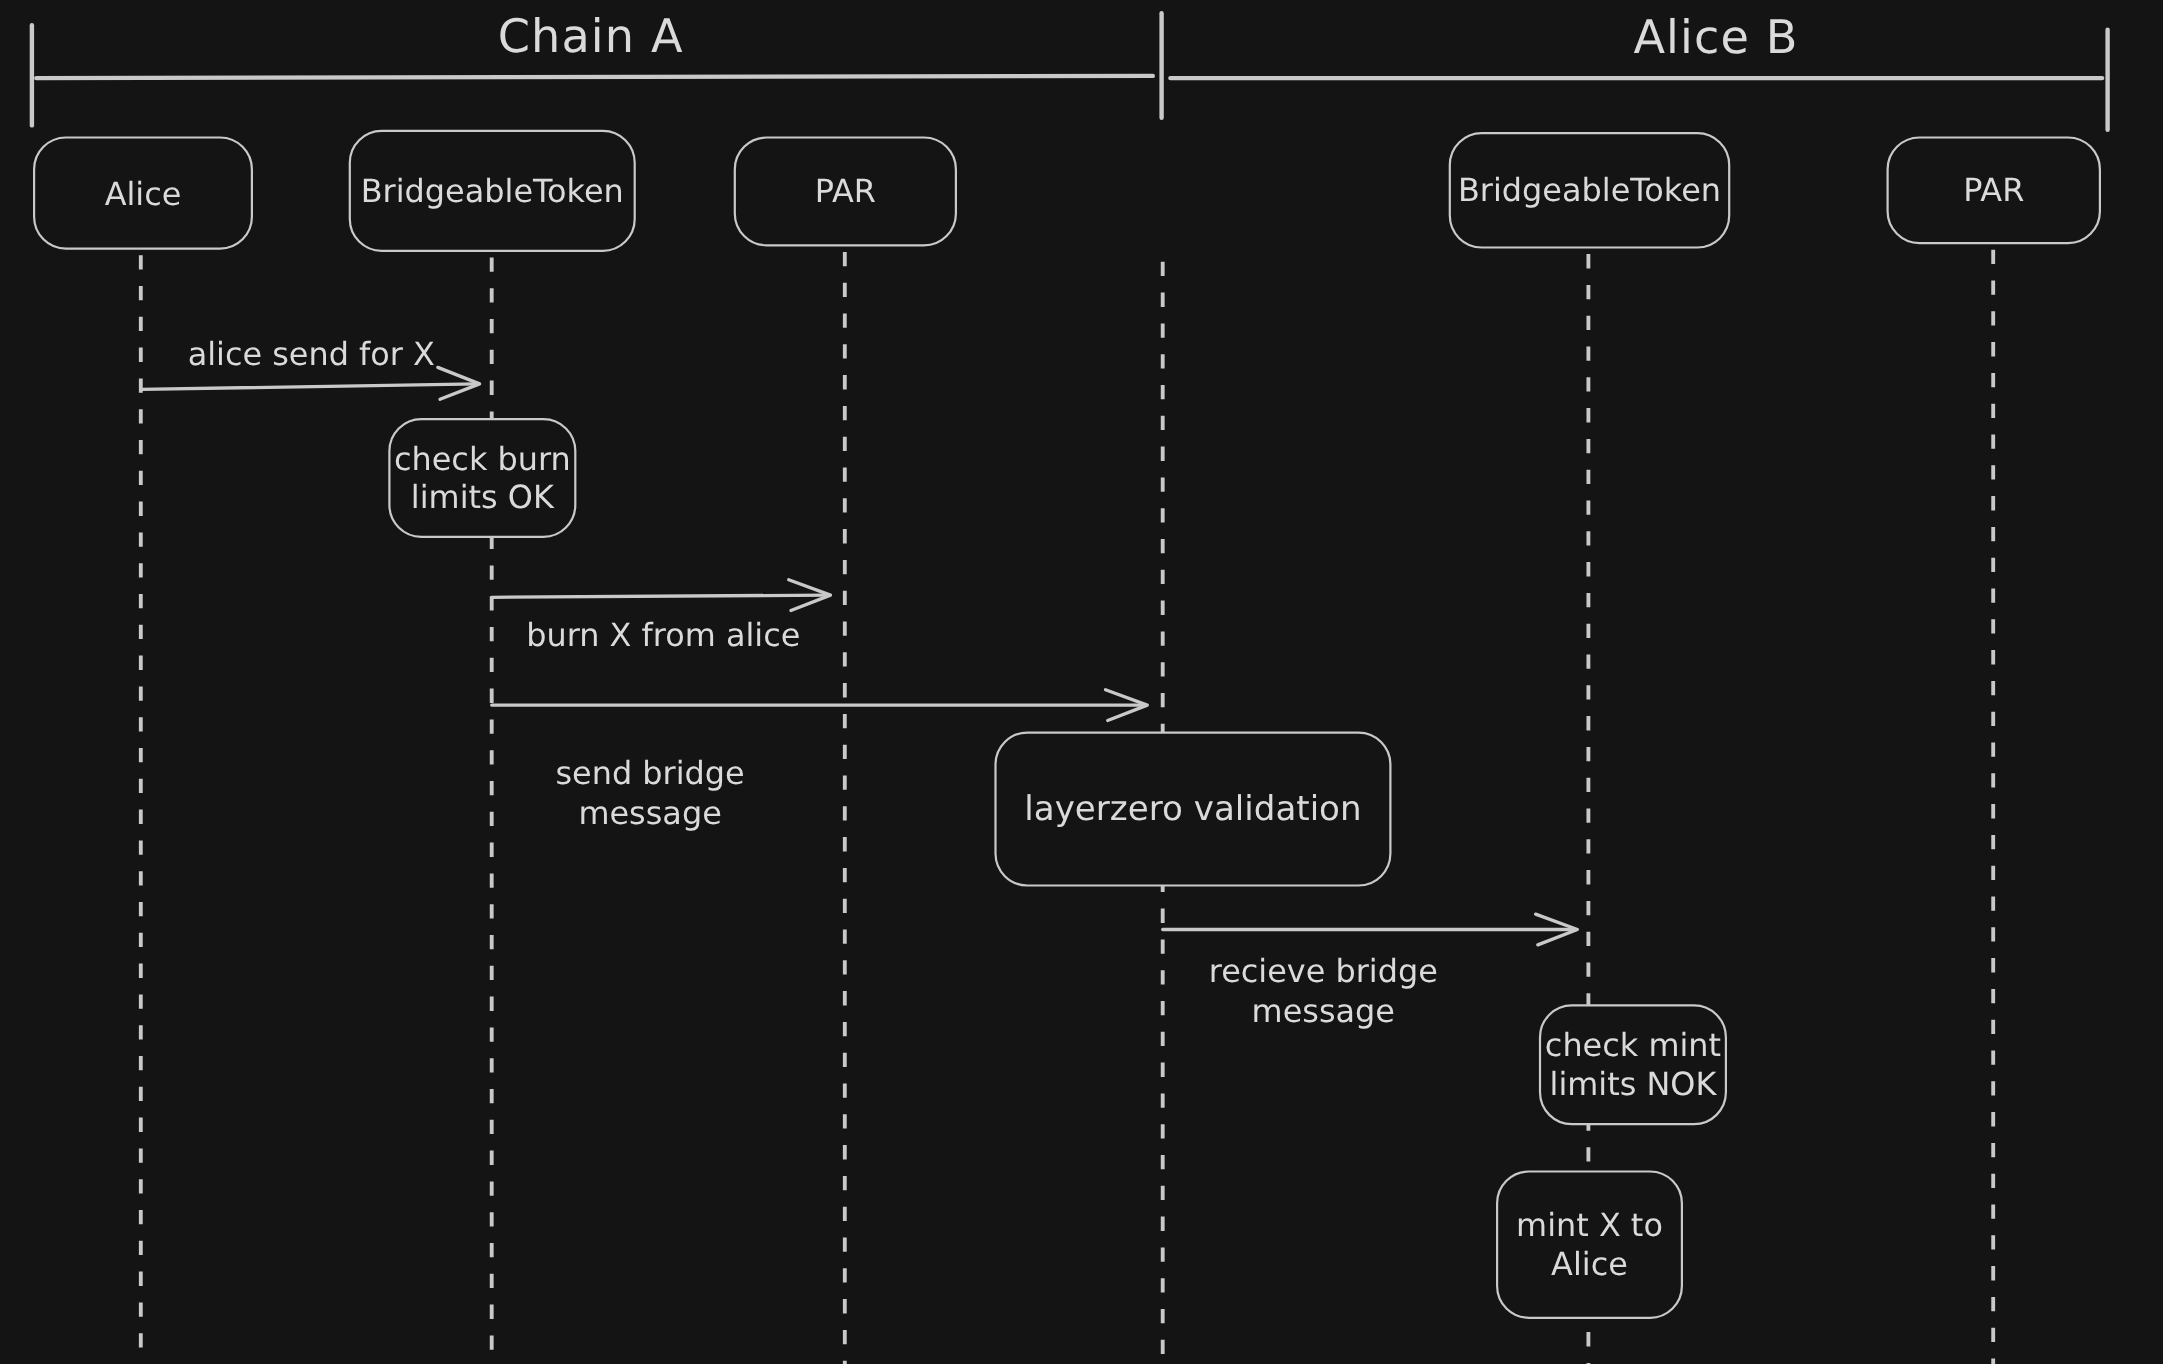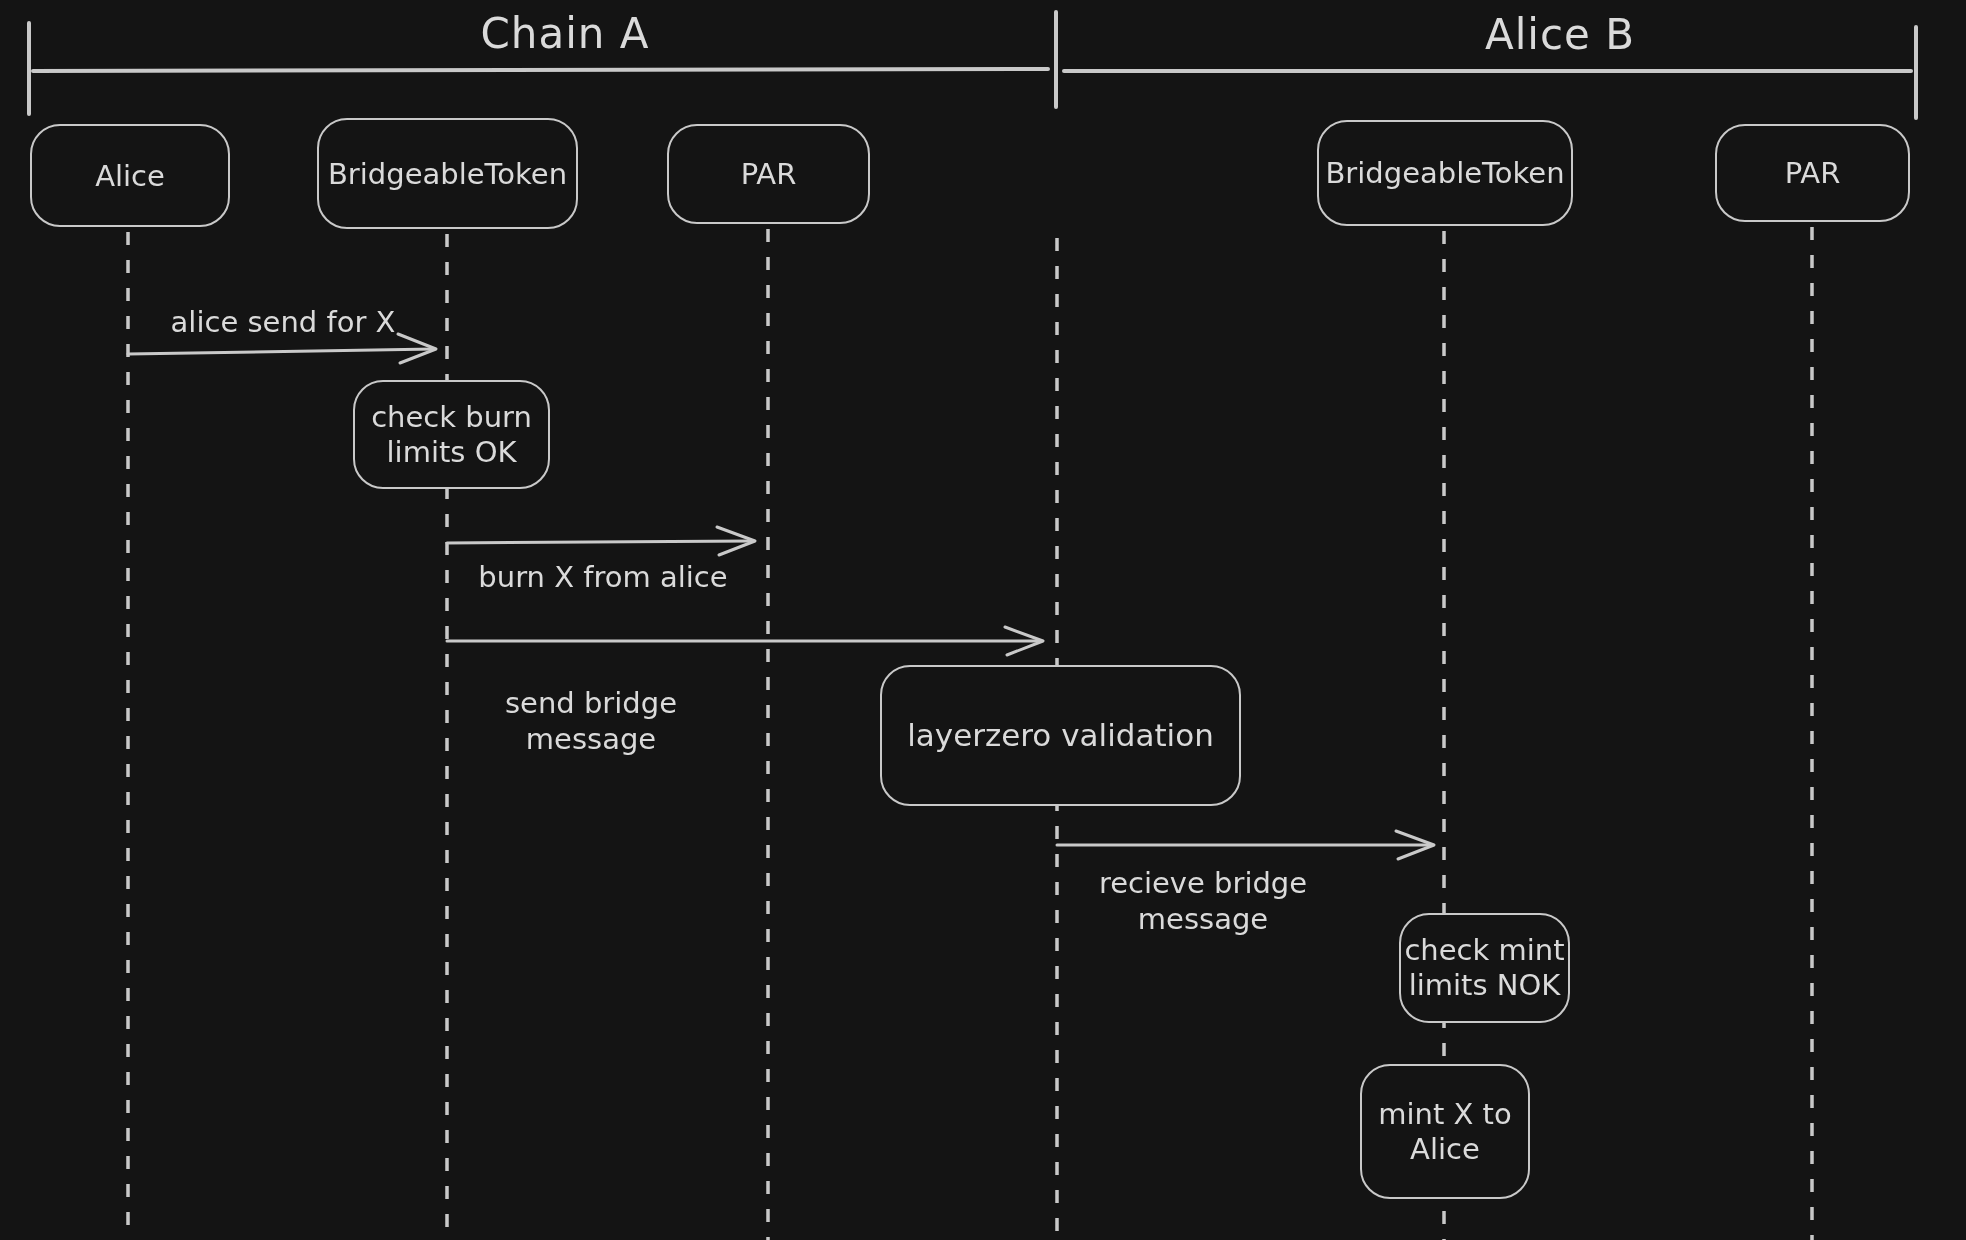--- a/index.html
+++ b/index.html
@@ -89,21 +89,21 @@
     <line class="msg-line" x1="447" y1="543" x2="753" y2="541"></line>
     <path class="msg-head" d="M717,527 L755,541 L719,555"></path>
 
     <line class="msg-line" x1="447" y1="641" x2="1041" y2="641"></line>
     <path class="msg-head" d="M1005,627 L1043,641 L1007,655"></path>
 
     <line class="msg-line" x1="1057" y1="845" x2="1432" y2="845"></line>
     <path class="msg-head" d="M1396,831 L1434,845 L1398,859"></path>
   </svg>
 
-  <div class="chain-title" style="left:565px; top:33px;">Chain A</div>
+  <div class="chain-title" style="left:537px; top:33px;">Chain A</div>
   <div class="chain-title" style="left:1560px; top:34px;">Alice B</div>
 
   <div class="actor-box" style="left:30px; top:124px; width:200px; height:103px;">
     <span>Alice</span>
   </div>
   <div class="actor-box" style="left:317px; top:118px; width:261px; height:111px;">
     <span>BridgeableToken</span>
   </div>
   <div class="actor-box" style="left:667px; top:124px; width:203px; height:100px;">
     <span>PAR</span>
@@ -115,25 +115,25 @@
     <span>PAR</span>
   </div>
 
   <div class="msg-label" style="left:283px; top:322px;">alice send for X</div>
   <div class="msg-label" style="left:603px; top:577px;">burn X from alice</div>
   <div class="msg-label" style="left:591px; top:721px;">send bridge
 message</div>
   <div class="msg-label" style="left:1203px; top:901px;">recieve bridge
 message</div>
 
-  <div class="note-box" style="left:353px; top:380px; width:197px; height:109px;">
+  <div class="note-box" style="left:353px; top:380px; width:171px; height:109px;">
     <span>check burn
 limits OK</span>
   </div>
-  <div class="note-box wide" style="left:880px; top:665px; width:361px; height:141px;">
+  <div class="note-box wide" style="left:904px; top:665px; width:361px; height:141px;">
     <span>layerzero validation</span>
   </div>
   <div class="note-box" style="left:1359px; top:913px; width:171px; height:110px;margin-left:40px;">
     <span>check mint
 limits NOK</span>
   </div>
   <div class="note-box" style="left:1360px; top:1064px; width:170px; height:135px;">
     <span>mint X to
 Alice</span>
   </div>

